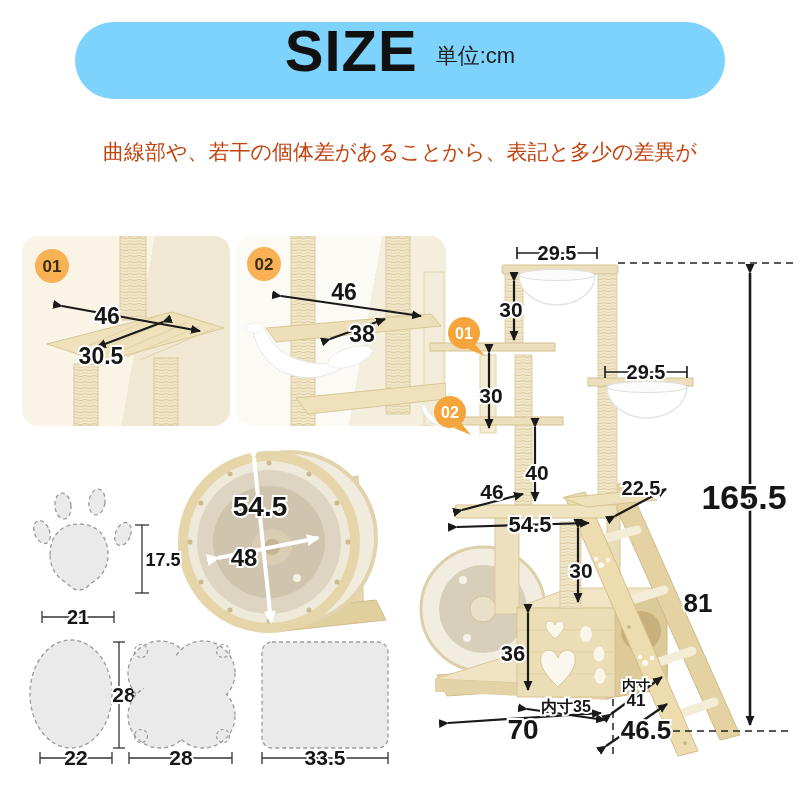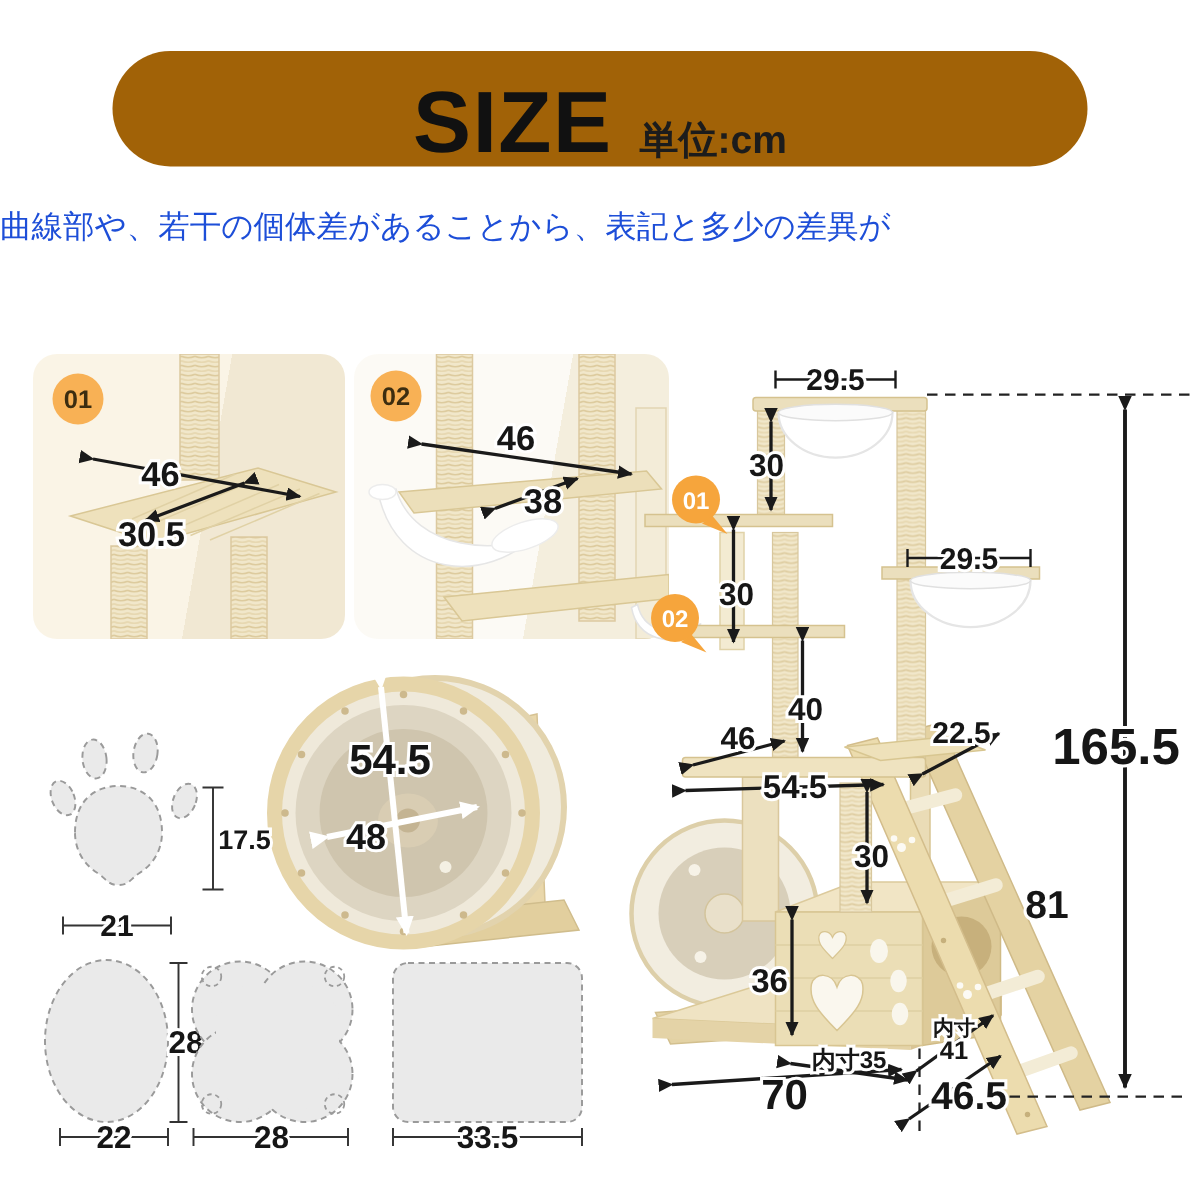--- a/index.html
+++ b/index.html
@@ -1,24 +1,24 @@
 <!DOCTYPE html>
 <html><head>
 <meta charset="utf-8">
 <style>
   html,body{margin:0;padding:0}
   body{width:800px;height:800px;position:relative;background:#fff;overflow:hidden;
        font-family:"Liberation Sans","DejaVu Sans",sans-serif;color:#222}
   .abs{position:absolute}
   
-  .banner{left:75px;top:34px;width:650px;height:77px;background:#a16207;border-radius:44px;
-          display:flex;align-items:flex-end;justify-content:center;gap:18px}
+  .banner{left:75px;top:22px;width:650px;height:77px;background:#7dd3fc;border-radius:44px;
+          display:flex;align-items:flex-start;justify-content:center;gap:18px}
   .banner .size{font-size:58px;font-weight:900;color:#111;letter-spacing:1px;line-height:1}
-  .banner .unit{font-size:26px;font-weight:700;color:#1c1c1c;margin-top:0}
-  .notice{left:0;top:136px;width:800px;font-size:21px;color:#1d4ed8;line-height:1.55}
+  .banner .unit{font-size:22px;font-weight:400;color:#1c1c1c;margin-top:19px}
+  .notice{left:0;top:136px;width:800px;text-align:center;font-size:21px;color:#c2410c;line-height:1.55}
   
   .card{border-radius:16px;overflow:hidden}
   #photo01{left:22px;top:236px;width:208px;height:190px;
            background:linear-gradient(100deg,#faf4e6 0 55%,#f1e8d3 55% 100%)}
   #photo02{left:236px;top:236px;width:210px;height:190px;
            background:linear-gradient(100deg,#fcfaf5 0 60%,#f4eedd 60% 100%)}
   
   .dim{font-weight:700;fill:#161616;stroke:#fff;stroke-width:4px;paint-order:stroke;
        text-anchor:middle;font-family:"Liberation Sans","DejaVu Sans",sans-serif}
   .bdg{fill:#fff;font-weight:700;text-anchor:middle;font-family:"Liberation Sans",sans-serif}

